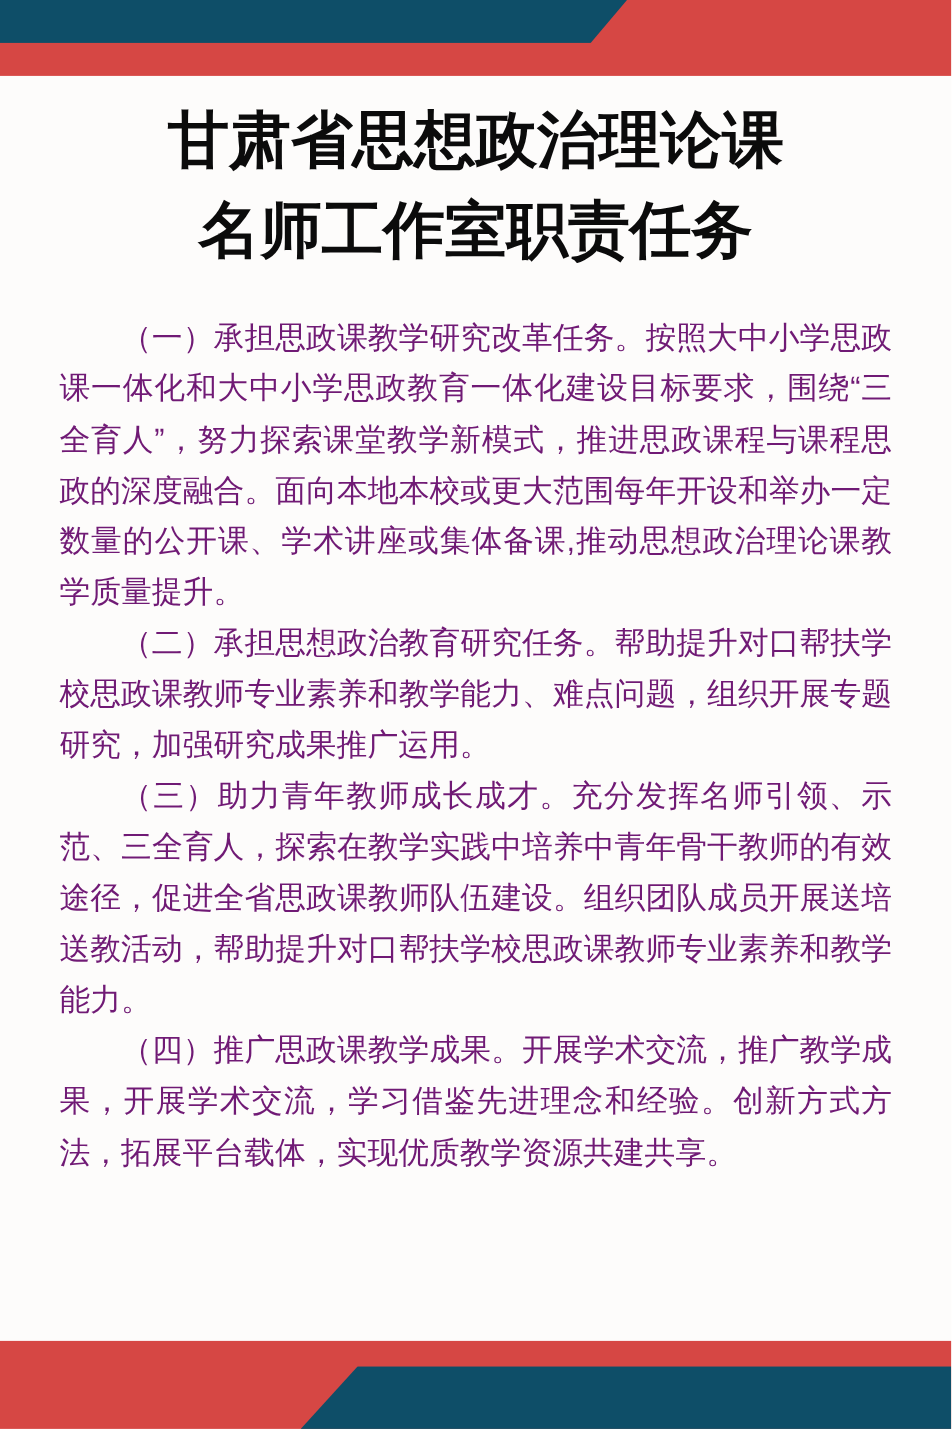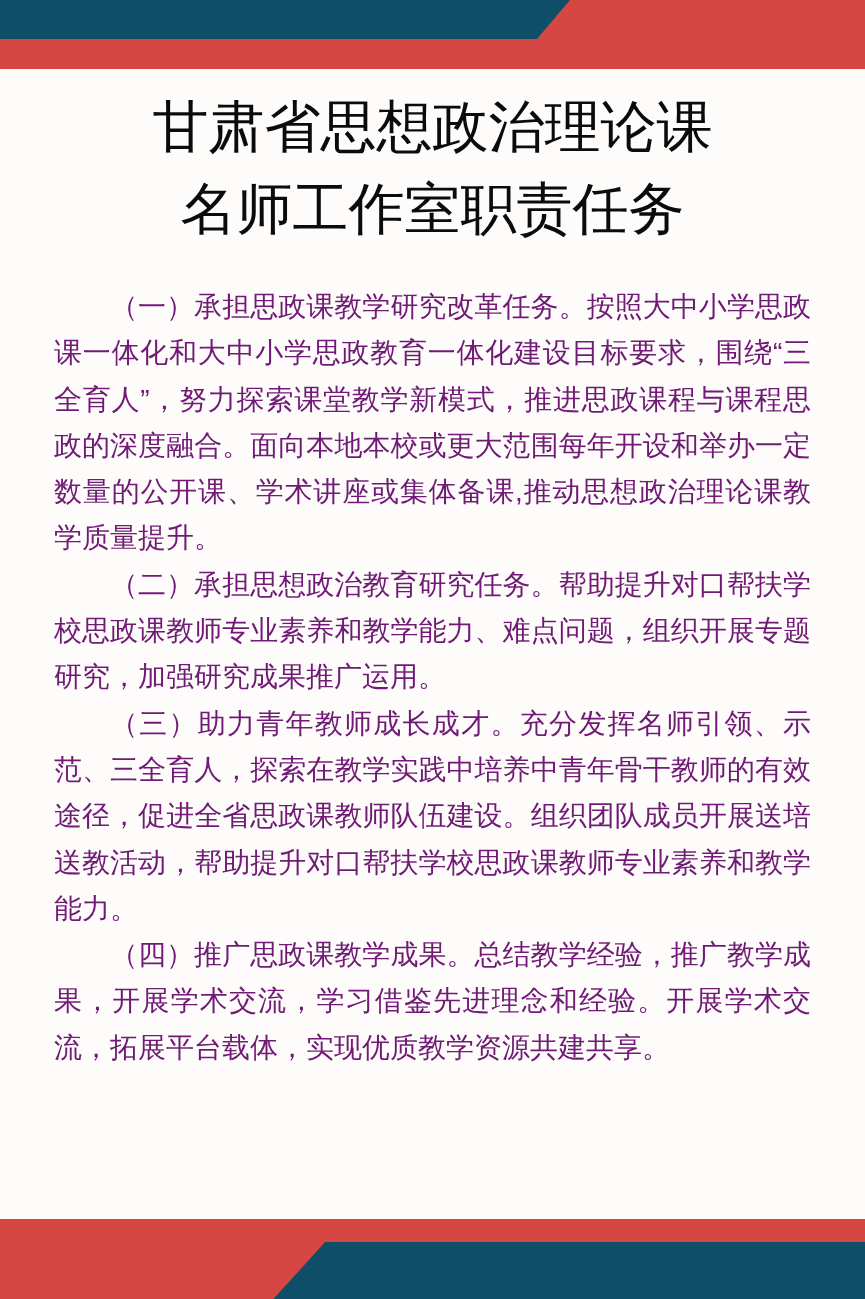--- a/index.html
+++ b/index.html
@@ -44,21 +44,21 @@
     clip-path: polygon(37.6% 0, 100% 0, 100% 100%, 31.6% 100%);
   }
   
   .title {
     position: absolute;
     top: 86px; left: 0;
     width: 865px;
     text-align: center;
     font-size: 56px;
     line-height: 82px;
-    font-weight: 400;
+    font-weight: 700;
     color: #0b0b0b;
     letter-spacing: 0;
   }
   
   .doc-body {
     position: absolute;
     top: 284px;
     left: 54px;
     width: 757px;
     font-size: 28px;
@@ -83,19 +83,19 @@
 
   <div class="title">
     <div>甘肃省思想政治理论课</div>
     <div>名师工作室职责任务</div>
   </div>
 
   <div class="doc-body">
     <p>（一）承担思政课教学研究改革任务。按照大中小学思政课一体化和大中小学思政教育一体化建设目标要求，围绕“三全育人”，努力探索课堂教学新模式，推进思政课程与课程思政的深度融合。面向本地本校或更大范围每年开设和举办一定数量的公开课、学术讲座或集体备课,推动思想政治理论课教学质量提升。</p>
     <p>（二）承担思想政治教育研究任务。帮助提升对口帮扶学校思政课教师专业素养和教学能力、难点问题，组织开展专题研究，加强研究成果推广运用。</p>
     <p>（三）助力青年教师成长成才。充分发挥名师引领、示范、三全育人，探索在教学实践中培养中青年骨干教师的有效途径，促进全省思政课教师队伍建设。组织团队成员开展送培送教活动，帮助提升对口帮扶学校思政课教师专业素养和教学能力。</p>
-    <p>（四）推广思政课教学成果。总结教学经验，推广教学成果，开展学术交流，学习借鉴先进理念和经验。开展学术交流，拓展平台载体，实现优质教学资源共建共享。</p>
+    <p>（四）推广思政课教学成果。开展学术交流，推广教学成果，开展学术交流，学习借鉴先进理念和经验。创新方式方法，拓展平台载体，实现优质教学资源共建共享。</p>
   </div>
 
   <div class="bottom-red"></div>
   <div class="bottom-teal"></div>
 
 </div>
 
 </body></html>

